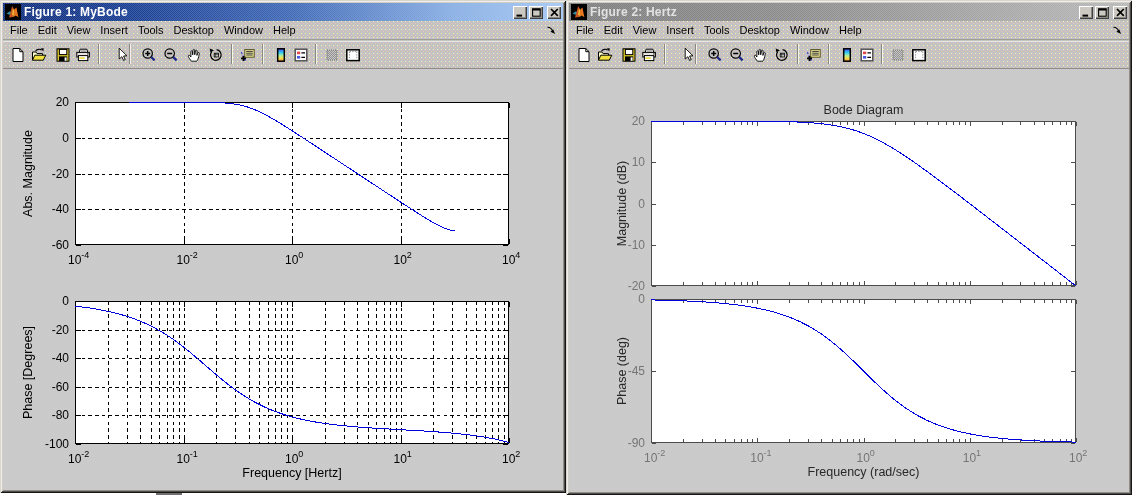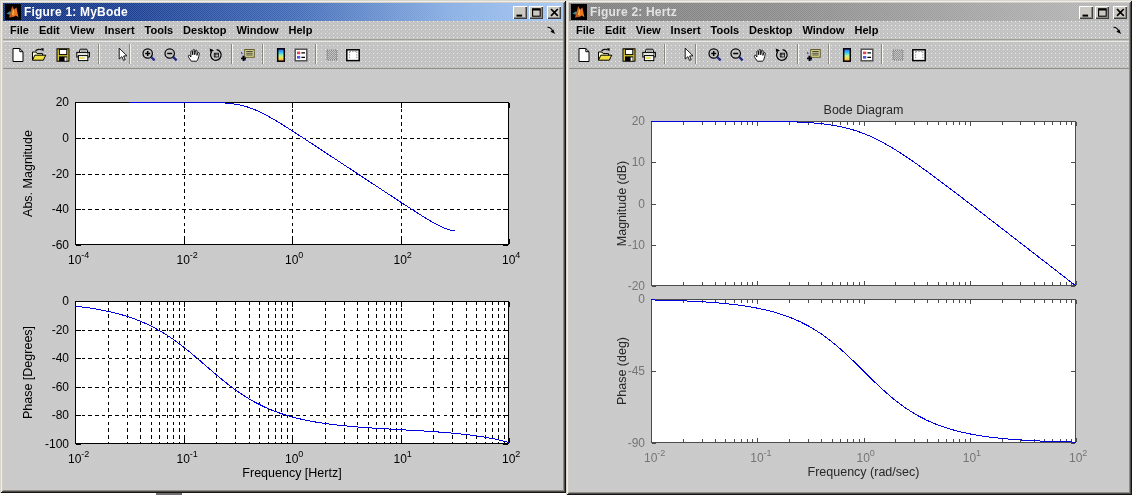--- a/index.html
+++ b/index.html
@@ -65,21 +65,20 @@
   .wbtn svg { display:block; }
 
   .menubar {
     position:absolute; left:3px; right:3px; top:21px; height:19px;
     display:flex; align-items:center; padding-left:2px;
     border-bottom:1px solid #a19e96;
   }
   .menu-item {
     font-size:11px; color:#000; padding:0 5px; white-space:nowrap;
     font-family:"Liberation Sans", sans-serif;
-    font-weight:bold;
   }
   .dock-arrow { margin-left:auto; margin-right:7px; width:10px; height:10px; }
 
   .toolbar {
     position:absolute; left:3px; right:3px; top:41px; height:28px;
     border-bottom:1px solid #8f8d85;
     box-shadow: inset 0 1px 0 #e9e7e1;
   }
   .tbtn {
     position:absolute; top:3px; width:21px; height:21px; padding:0;

